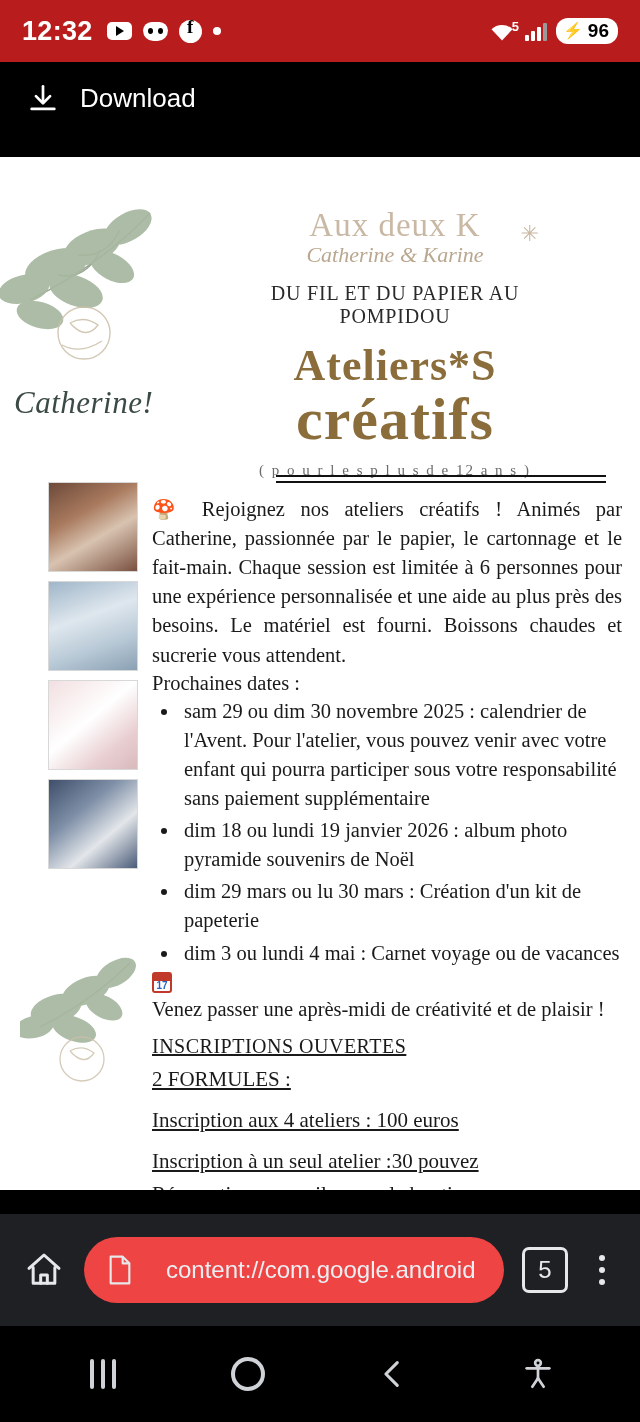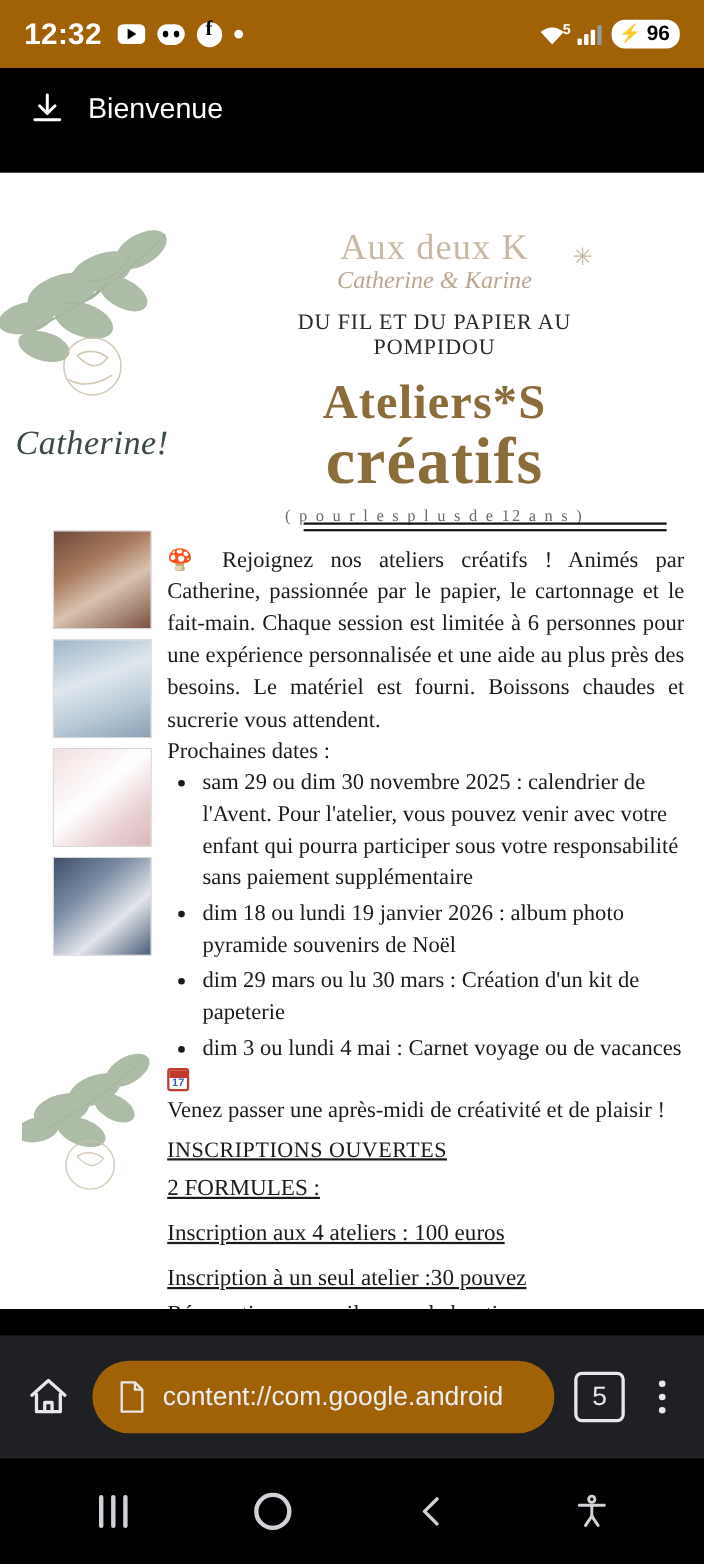--- a/index.html
+++ b/index.html
@@ -12,21 +12,21 @@
   .phone {
     width: 640px; height: 1422px;
     display: flex; flex-direction: column;
     background: #000;
     position: relative;
   }
 
   
   .statusbar {
     height: 62px;
-    background: #a16207;
+    background: #b91c1c;
     display: flex; align-items: center;
     padding: 0 22px;
     color: #fff;
   }
   .sb-time {
     font-size: 27px; font-weight: 600; letter-spacing: .3px;
     margin-right: 14px;
   }
   .sb-icons-left { display: flex; align-items: center; gap: 11px; }
   .sb-spacer { flex: 1; }
@@ -238,23 +238,23 @@
   .browserbar {
     height: 112px; background: #1e2024;
     display: flex; align-items: center;
     padding: 0 18px; gap: 14px;
   }
   .home-btn {
     width: 52px; height: 52px;
     display: flex; align-items: center; justify-content: center;
   }
   .urlbox {
-    flex: 1; height: 66px; background: #a16207;
+    flex: 1; height: 66px; background: #ef4444;
     border-radius: 33px;
-    display: flex; align-items: center; gap: 14px;
+    display: flex; align-items: center; gap: 32px;
     padding: 0 22px;
     overflow: hidden;
   }
   .url-text {
     color: #eceff2; font-size: 24px; white-space: nowrap;
     font-family: "Liberation Sans", sans-serif;
   }
   .tabcount {
     width: 46px; height: 46px; border: 3px solid #e6e8ea;
     border-radius: 7px; color: #e6e8ea;
@@ -318,21 +318,21 @@
   </div>
 
   <div class="dlbar">
     <span class="ico">
       <svg width="34" height="34" viewBox="0 0 24 24" fill="none" stroke="#fff" stroke-width="1.9" stroke-linecap="round" stroke-linejoin="round">
         <path d="M12 3 v11"></path>
           <path d="M7 10 l5 5 5-5"></path>
           <path d="M4 19 h16"></path>
       </svg>
     </span>
-    <span class="dl-label">Bienvenue</span>
+    <span class="dl-label">Download</span>
   </div>
 
   <div class="black-gap"></div>
 
   <div class="page">
 
     <div class="flyer-head">
 
       <div class="leaf-tl">
         <svg width="210" height="190" viewBox="0 0 210 190">

